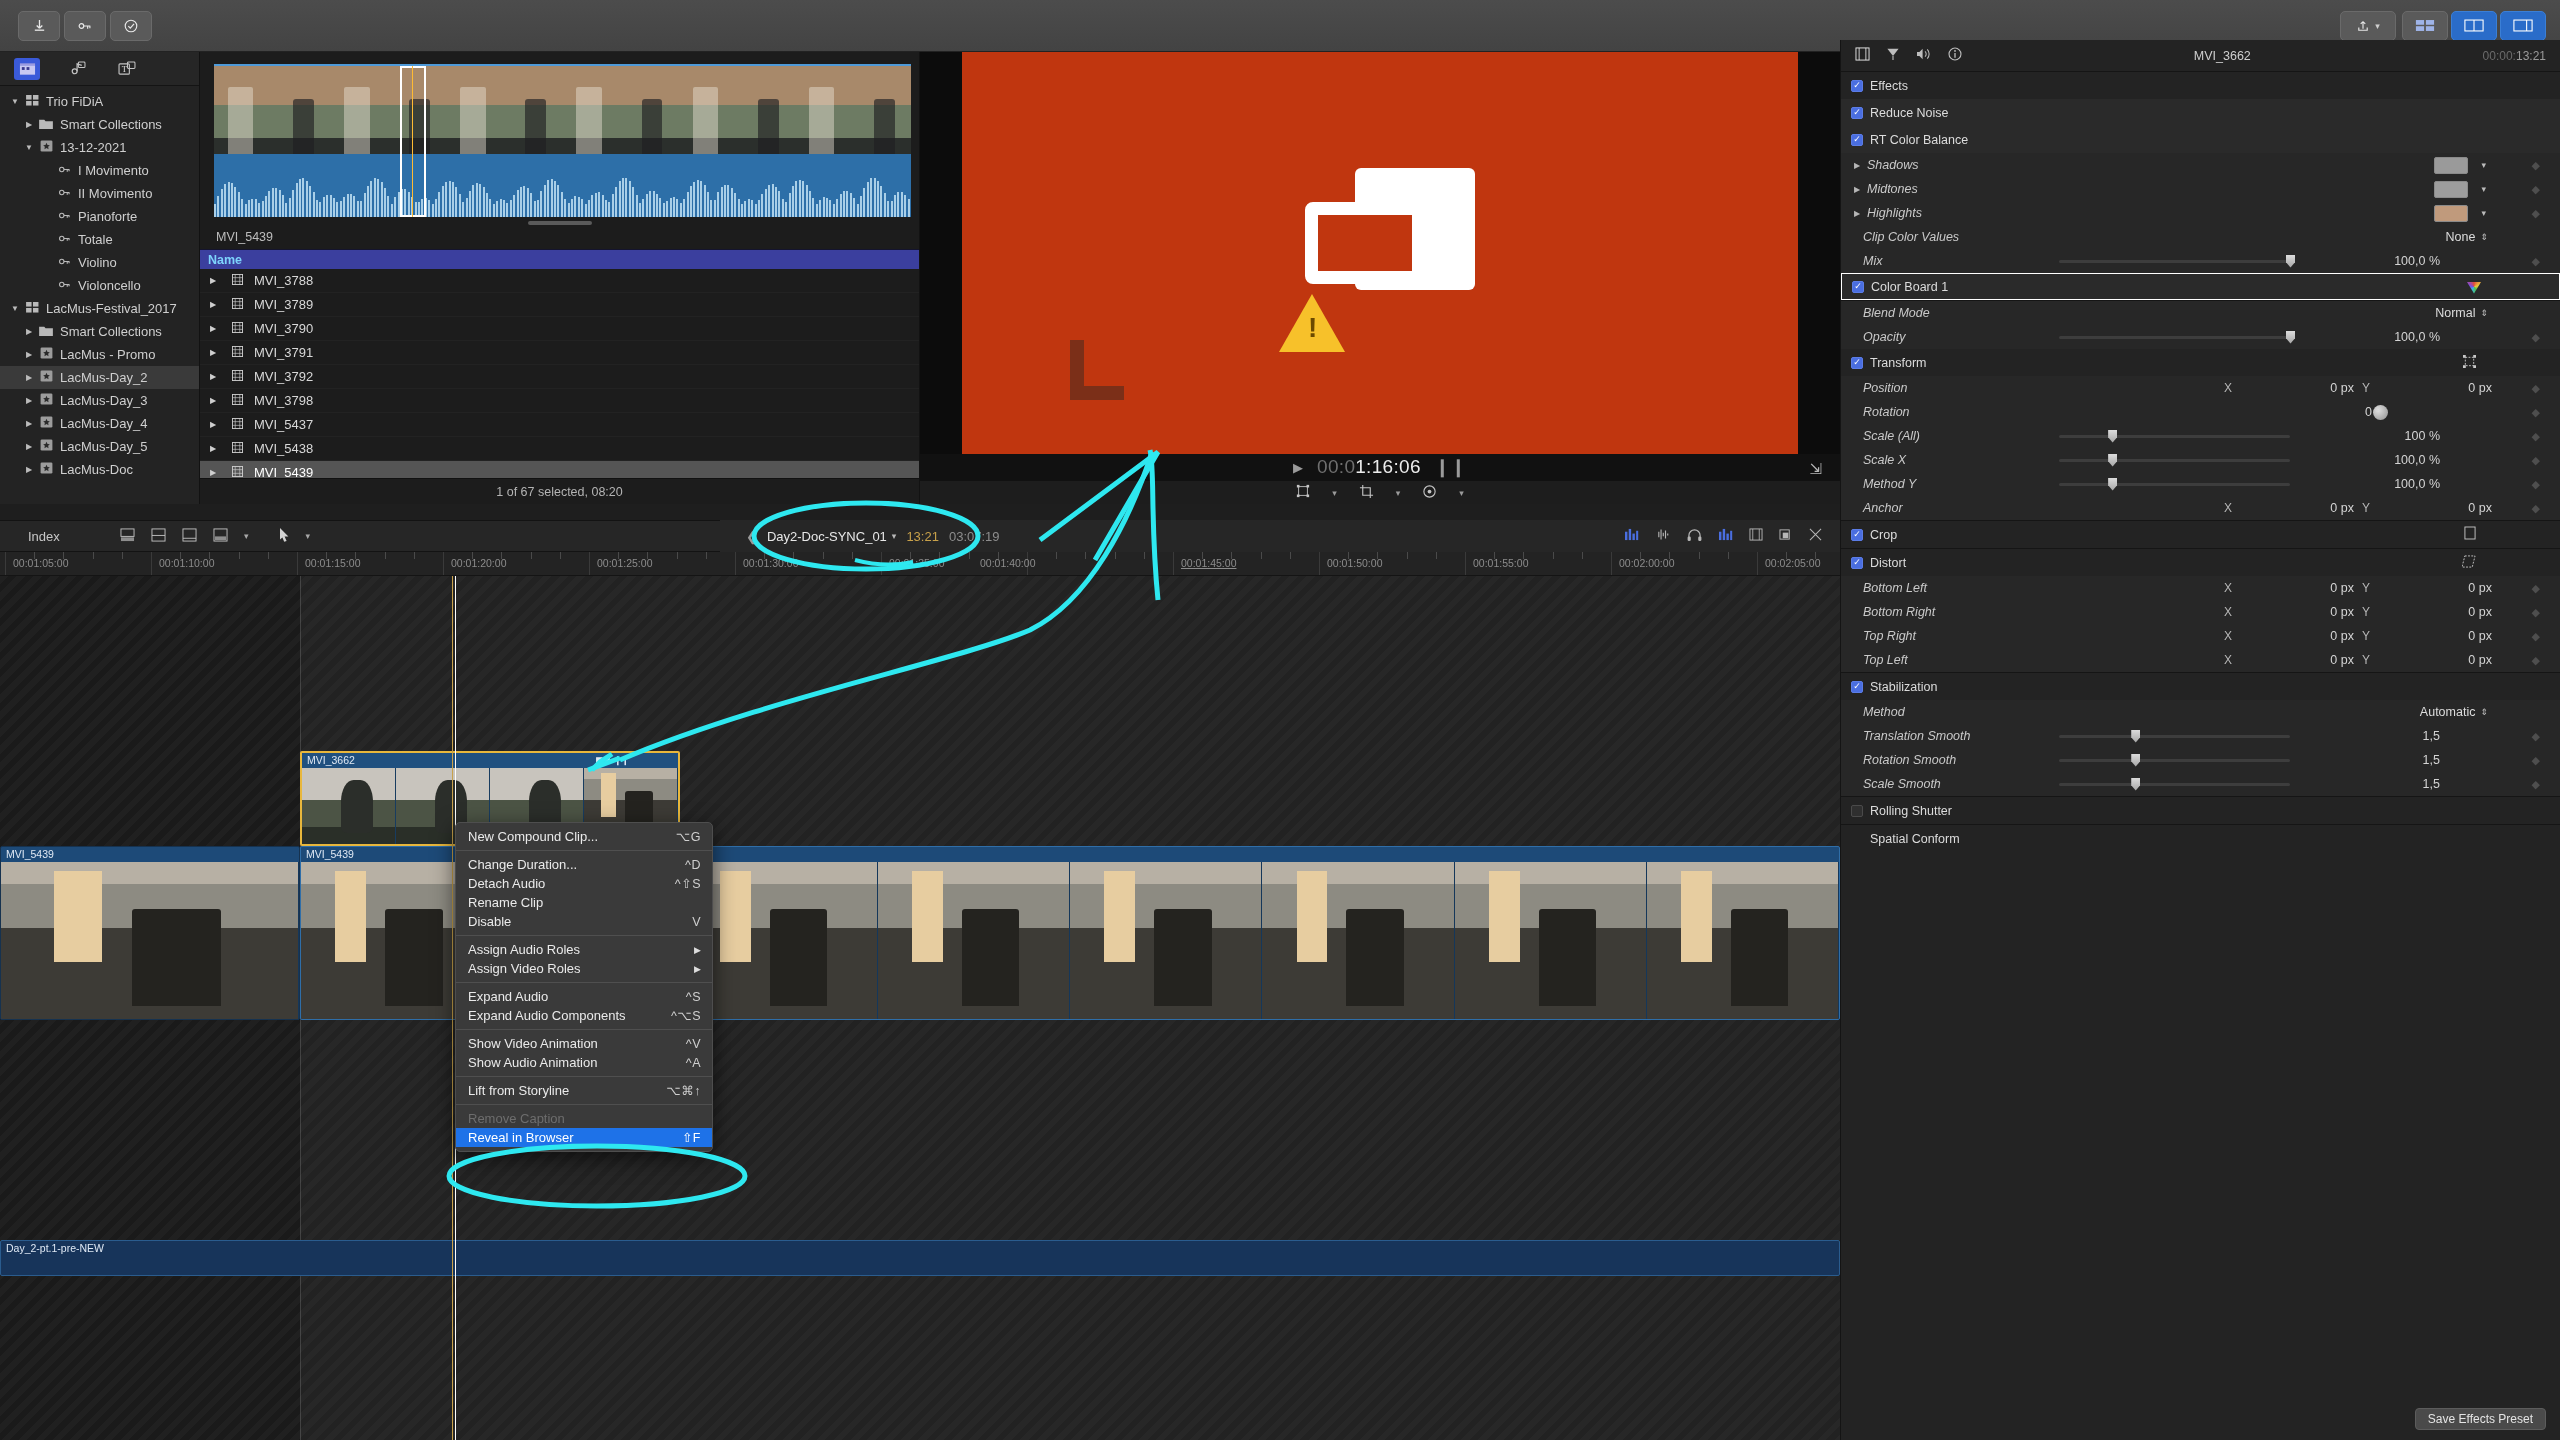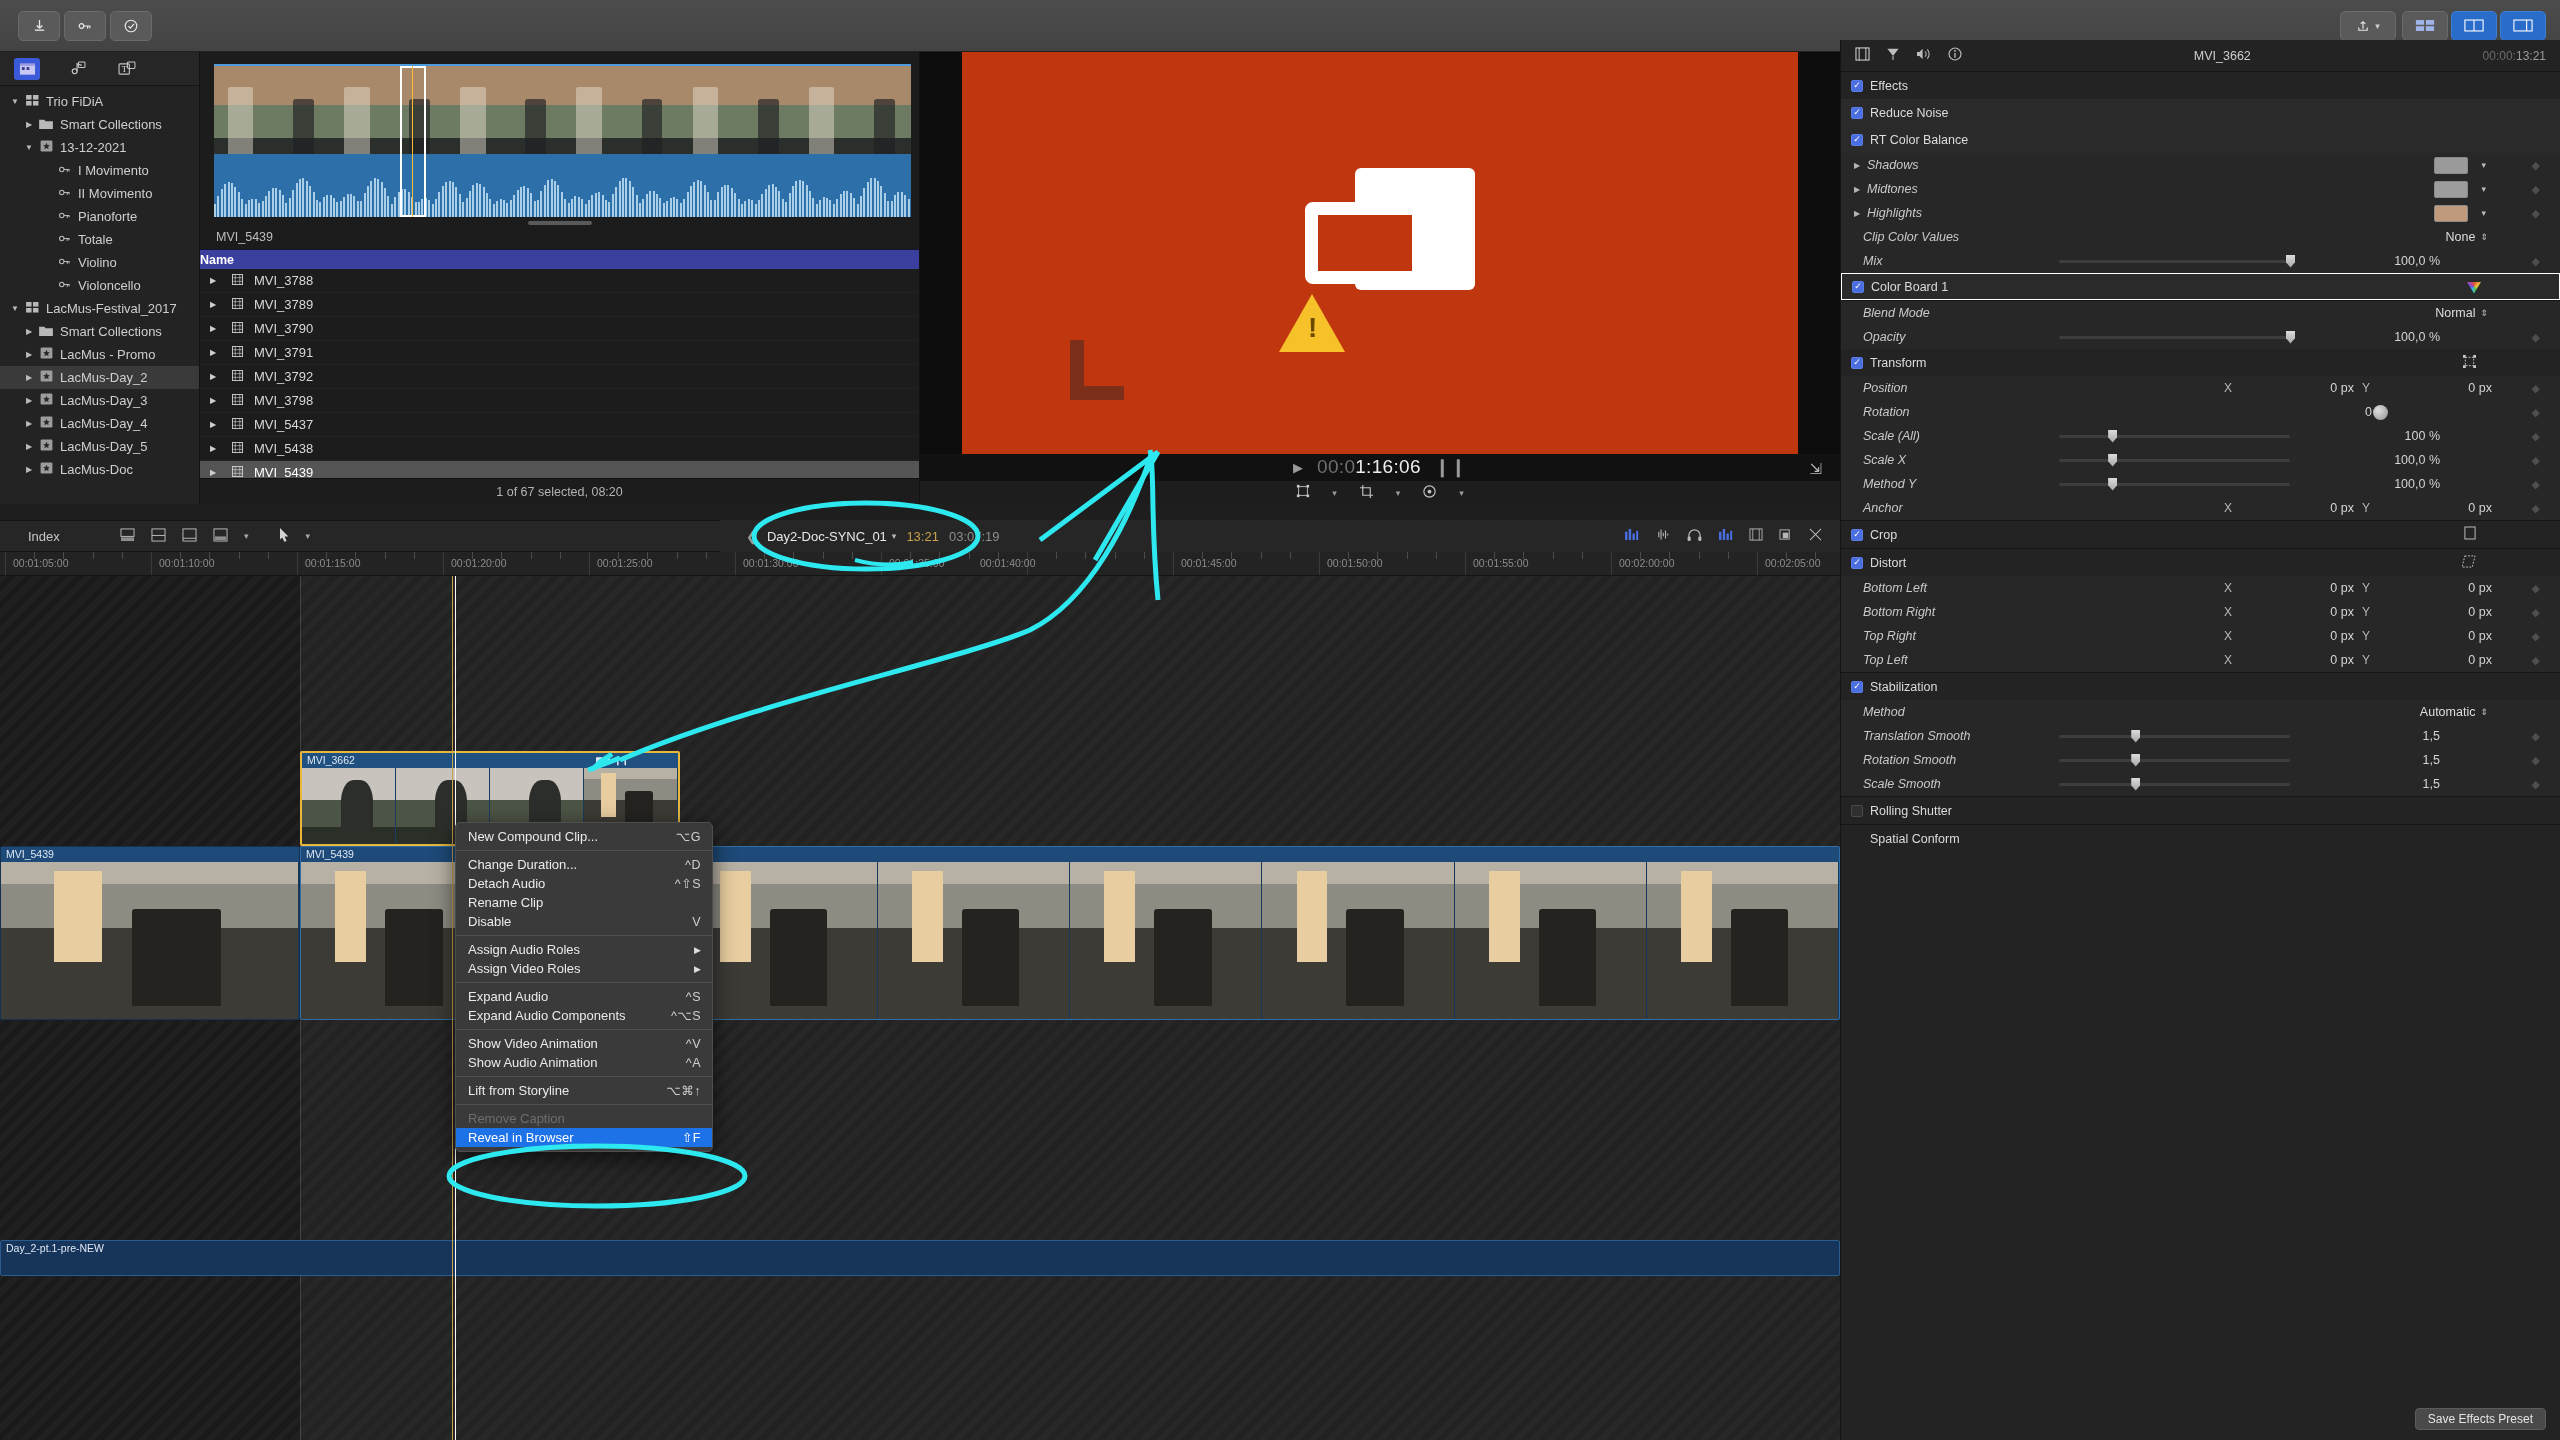--- a/index.html
+++ b/index.html
@@ -108,21 +108,21 @@
   .fs-skim { position:absolute; top:0; bottom:0; width:1px; background:#ffbb33; left:198px; }
   .fs-scrollbar {
     margin: 4px auto 0; width: 64px; height: 4px; border-radius: 2px; background:#5a5a5a;
   }
   .fs-name { padding: 5px 0 0 16px; font-size: 12.5px; color: #bdbdbd; }
 
   .list-head {
     margin-top: 5px; height: 20px; background: #3b3f9e;
     display:flex; align-items:center; border-top:1px solid #14142e;
   }
-  .list-head span { font-size: 12.5px; font-weight: bold; color:#ffffff; padding-left: 0; }
+  .list-head span { font-size: 12.5px; font-weight: bold; color:#7dd3fc; padding-left: 8px; }
   .clip-row {
     height: 24px; display: flex; align-items: center; font-size: 13px; color: #d8d8d8;
     border-bottom: 1px solid #222;
   }
   .clip-row.sel { background: #555; color:#fff; }
   .clip-row .disc { width: 26px; text-align: center; font-size: 8px; color: #cfcfcf; }
   .clip-row .tico { width: 22px; text-align:center; font-size: 12px; color:#cfcfcf; }
   .clip-row .cname { padding-left: 6px; }
   .browser-foot {
     position:absolute; left:0; right:0; bottom:0; height: 26px;
@@ -1122,21 +1122,21 @@
       <div class="tk" style="left: 939.4px;"></div>
       <div class="tk" style="left: 968.6px;"></div>
       <div class="tk" style="left: 997.8px;"></div>
       <div class="maj" style="left: 1027px;"></div>
       <div class="lbl" style="left: 980px;">00:01:40:00</div>
       <div class="tk" style="left: 1056.2px;"></div>
       <div class="tk" style="left: 1085.4px;"></div>
       <div class="tk" style="left: 1114.6px;"></div>
       <div class="tk" style="left: 1143.8px;"></div>
       <div class="maj" style="left: 1173px;"></div>
-      <div class="lbl" style="left: 1181px;">00:01:45:00</div>
+      <div class="lbl" style="left: 1181px; text-decoration: underline;">00:01:45:00</div>
       <div class="tk" style="left: 1202.2px;"></div>
       <div class="tk" style="left: 1231.4px;"></div>
       <div class="tk" style="left: 1260.6px;"></div>
       <div class="tk" style="left: 1289.8px;"></div>
       <div class="maj" style="left: 1319px;"></div>
       <div class="lbl" style="left: 1327px;">00:01:50:00</div>
       <div class="tk" style="left: 1348.2px;"></div>
       <div class="tk" style="left: 1377.4px;"></div>
       <div class="tk" style="left: 1406.6px;"></div>
       <div class="tk" style="left: 1435.8px;"></div>

